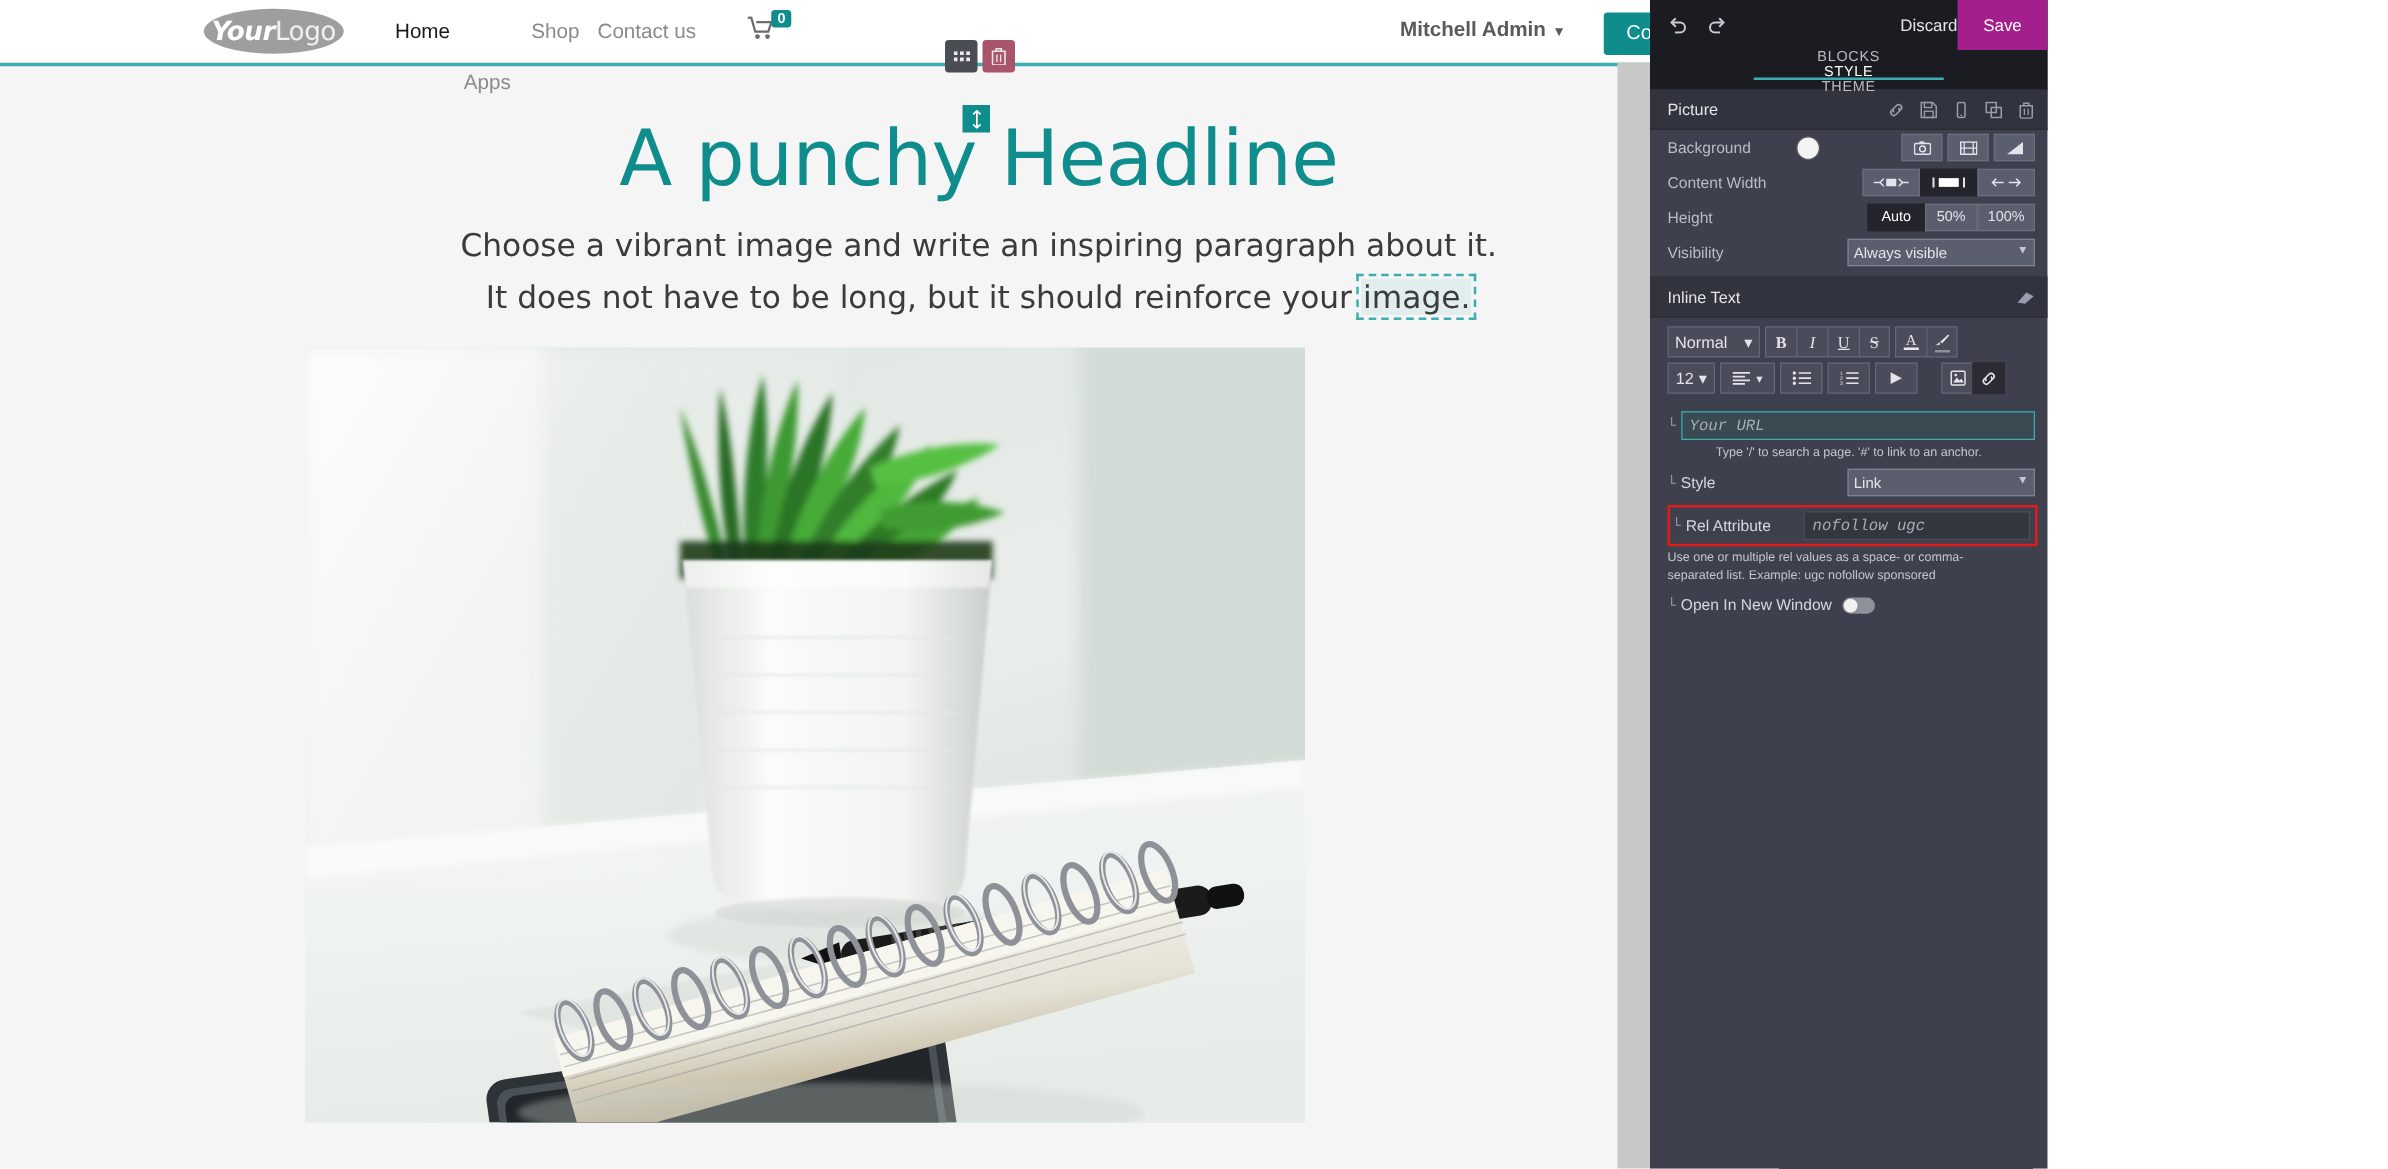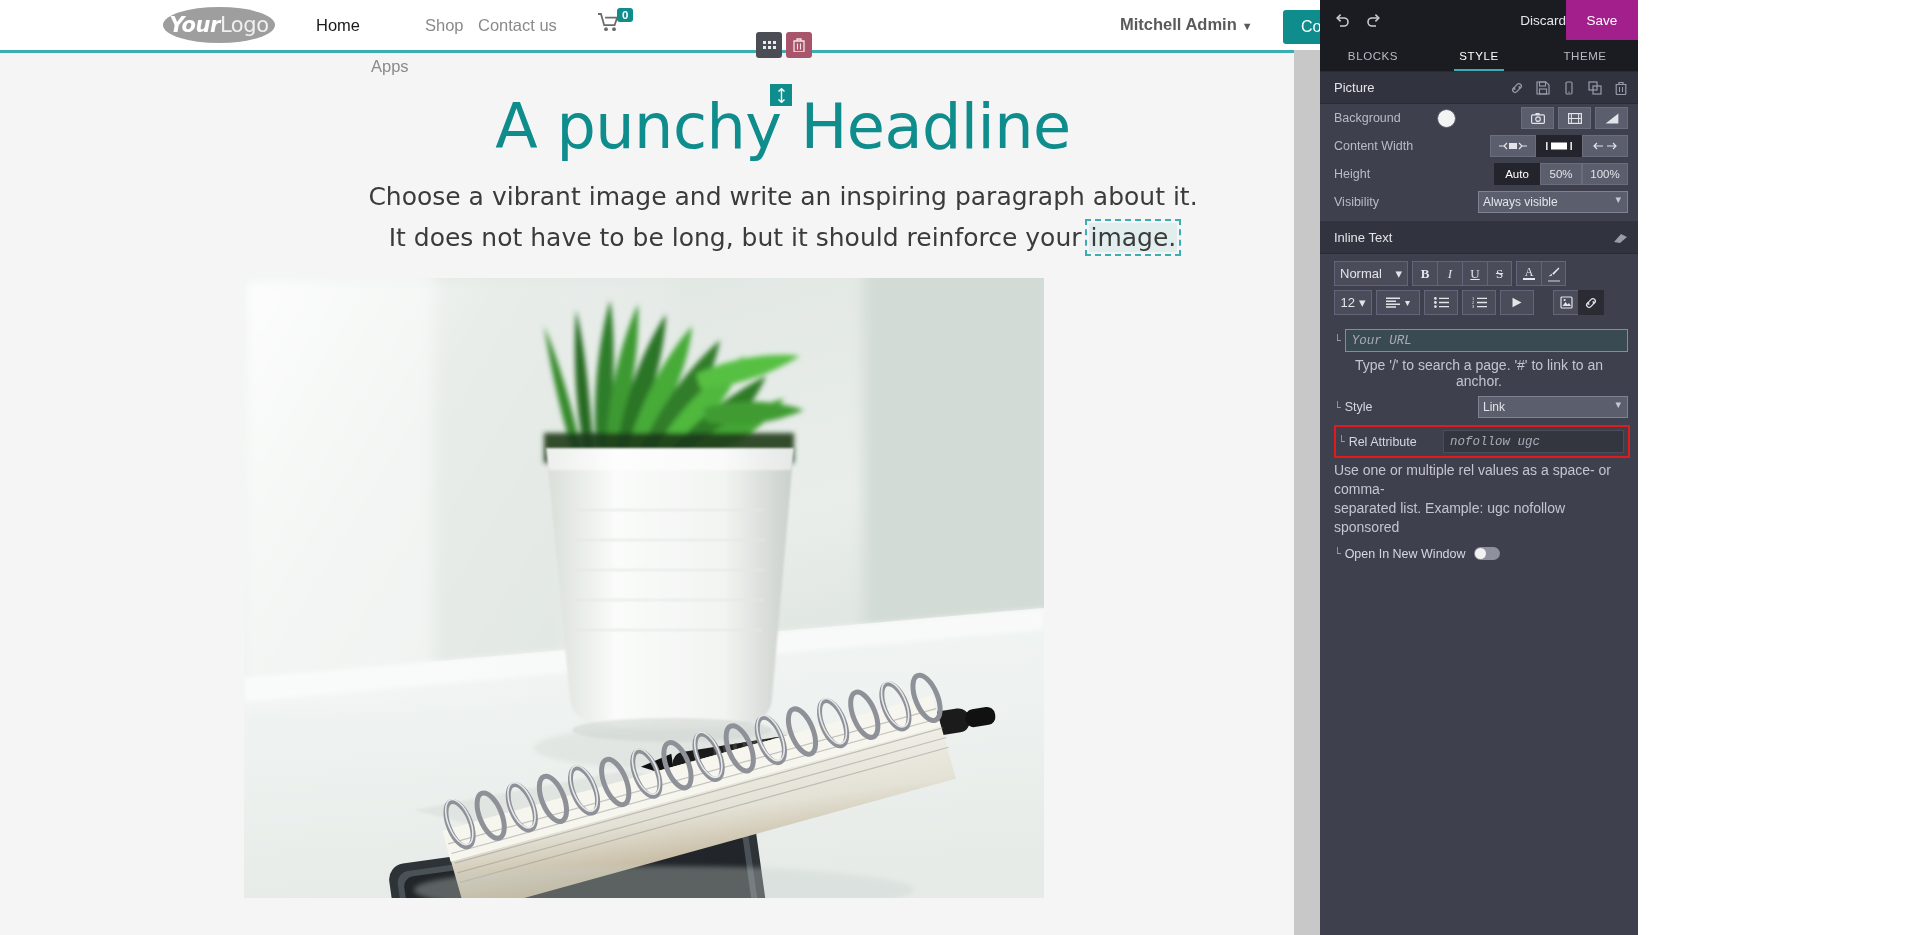--- a/index.html
+++ b/index.html
@@ -145,20 +145,21 @@
   }
   #save-btn {
     position: absolute; right: 0; top: 0; width: 72px; height: 40px;
     background: #a31f8c; color: #ffffff; font-size: 13.5px;
     display: flex; align-items: center; justify-content: center; cursor: pointer;
   }
 
   #panel-tabs {
     height: 32px; background: #1b1c22; display: flex; align-items: stretch;
     border-bottom: 1px solid #2a2b33;
+    flex-direction: column;
   }
   .ptab {
     flex: 1; display: flex; align-items: center; justify-content: center;
     font-size: 11.5px; letter-spacing: .6px; color: #b9bbc6; cursor: pointer;
     position: relative;
   }
   .ptab.active { color: #ffffff; }
   .ptab.active::after {
     content: ""; position: absolute; left: 26%; right: 26%; bottom: 0;
     height: 2px; background: #3aaeb1;
@@ -222,21 +223,21 @@
   .tree { color: #9a9cab; font-size: 11px; margin-right: 4px; font-family: "DejaVu Sans", sans-serif; }
   .lrow .lbl2 { color: #d6d8e0; font-size: 12.5px; width: 95px; }
   input.txt {
     flex: 1; height: 23px; background: #4a4c59; border: 1px solid #6a6d7c;
     color: #e3e4ea; font-size: 12.5px; padding: 0 6px;
     font-family: "Liberation Mono", monospace;
   }
   input.txt::placeholder { color: #a9abb8; font-style: italic; }
   input.txt.focused { background: #3a4a52; border: 1px solid #3aaeb1; }
   .hint {
-    color: #c3c5cf; font-size: 14px; text-align: center;
+    color: #c3c5cf; font-size: 10px; text-align: center;
     padding: 3px 14px 5px 14px;
   }
   .hint.left { text-align: left; padding: 3px 8px 2px 14px; line-height: 1.35; }
 
   #rel-row {
     display: flex; align-items: center; margin: 5px 8px 0 14px;
     border: 2px solid #e01b1b; padding: 3px 4px 3px 2px;
   }
   #rel-row .lbl2 { width: 100px; }
   #rel-input {

